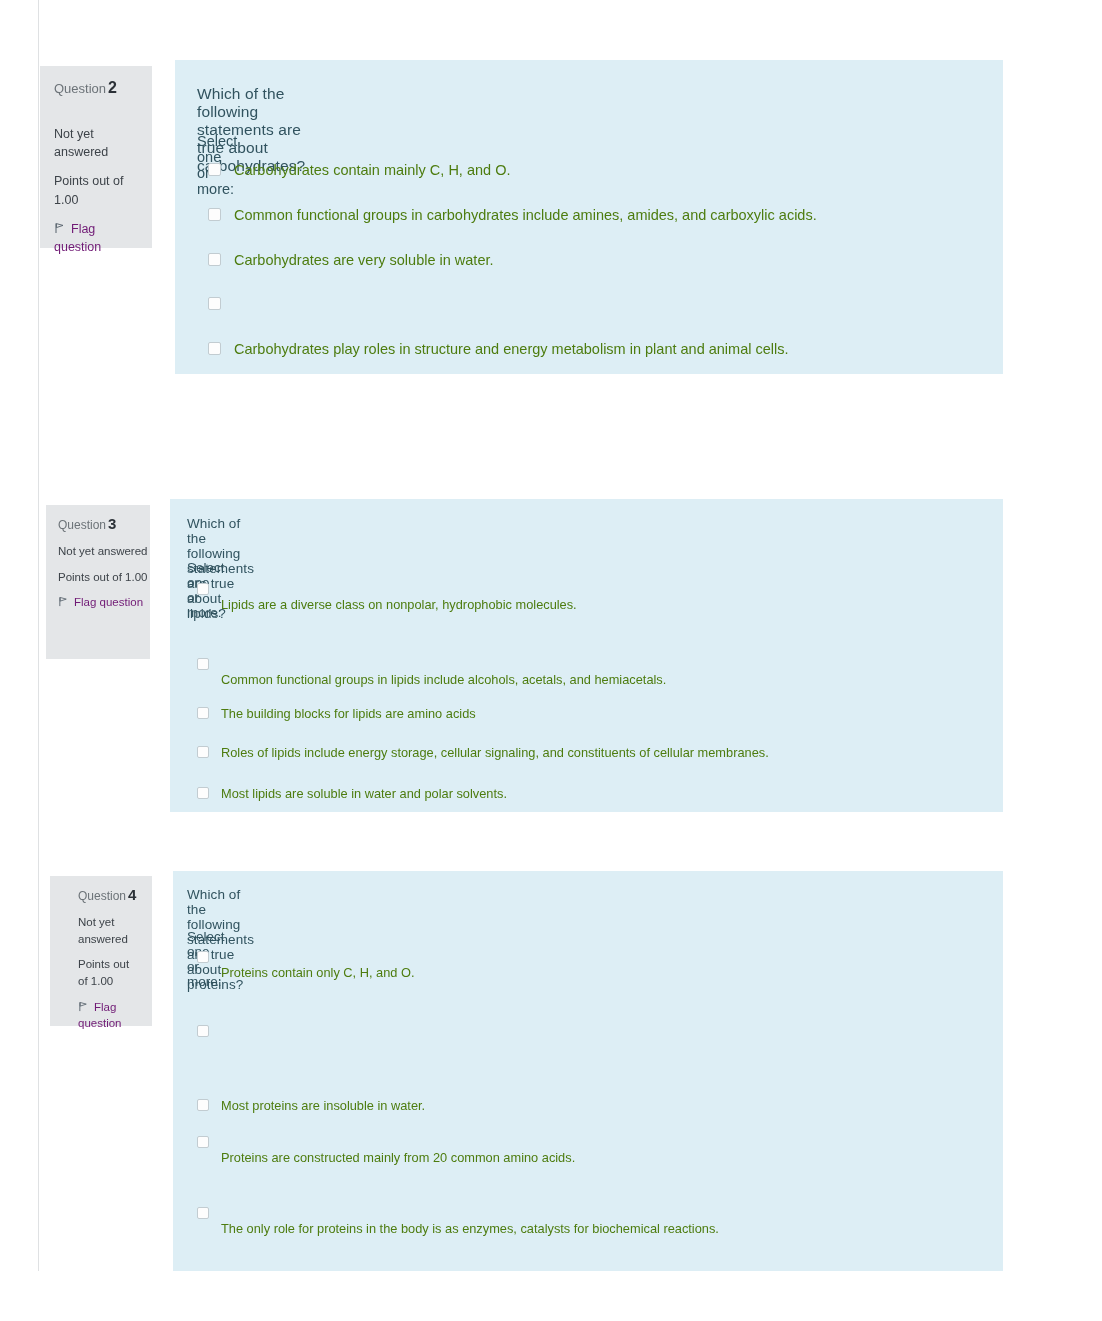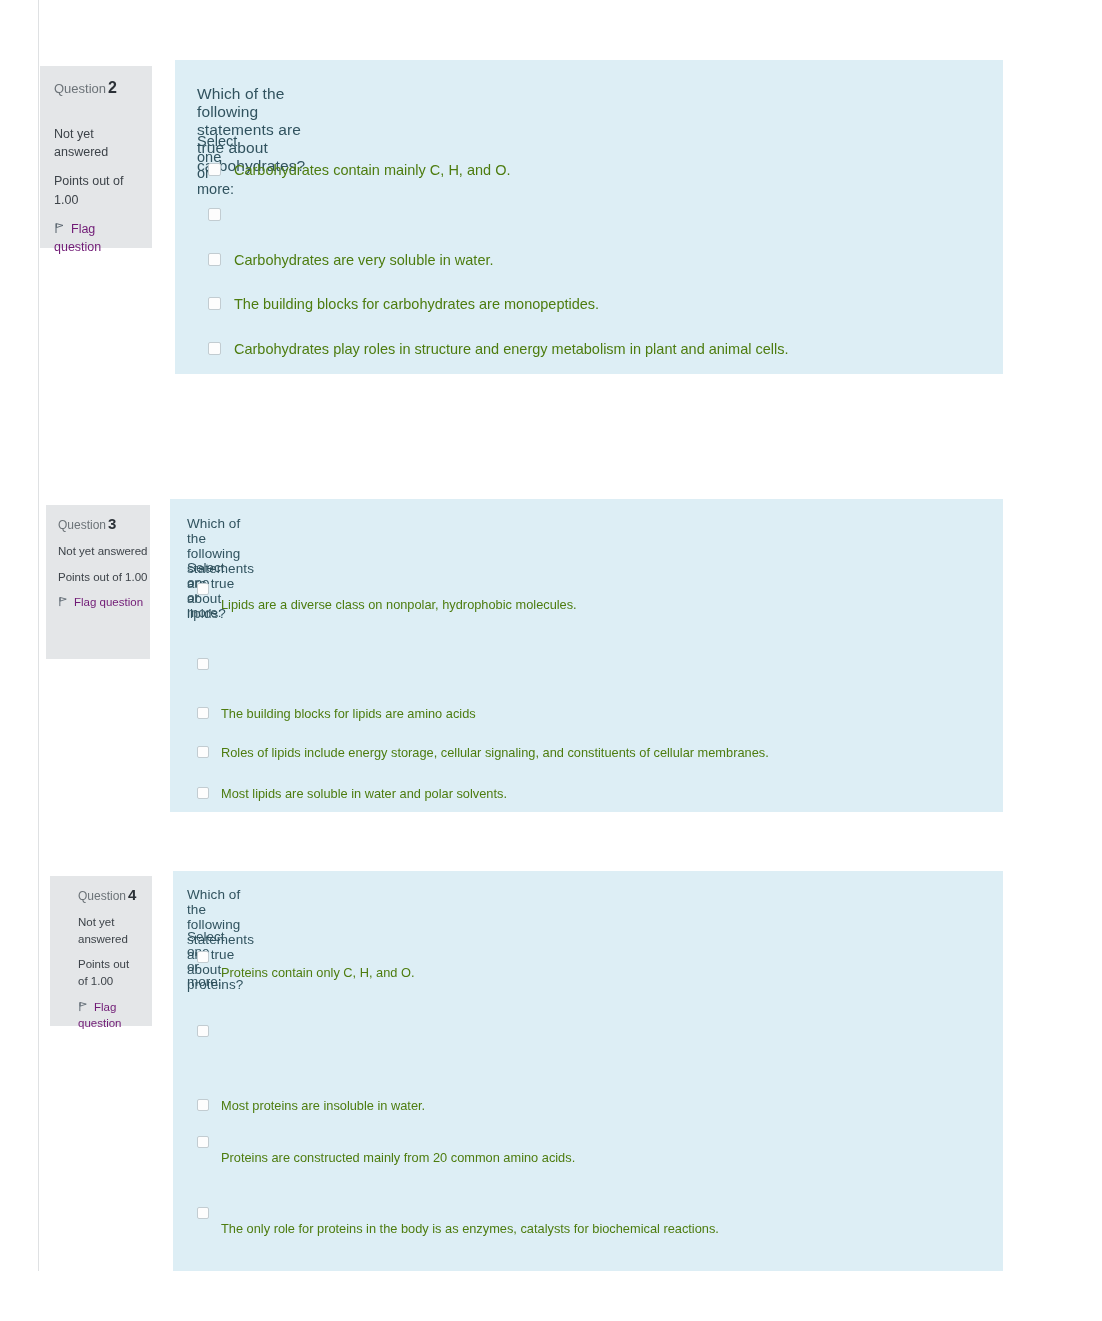--- a/index.html
+++ b/index.html
@@ -148,28 +148,28 @@
 
   <div class="qstem" style="left:197px; top:85px;">Which of the following statements are true about carbohydrates?</div>
   <div class="qprompt" style="left:197px; top:133px;">Select one or more:</div>
 
   <div class="opt" style="left:208px; top:162px; width:780px; height:18px;">
     <span class="cbx" style="top:1px;"></span>
     <span class="otext" style="left:26px; top:0px;">Carbohydrates contain mainly C, H, and O.</span>
   </div>
   <div class="opt" style="left:208px; top:207px; width:780px; height:18px;">
     <span class="cbx" style="top:1px;"></span>
+    <span class="otext" style="left:26px; top:0px;">Common functional groups in carbohydrates include amines, amides, and carboxylic acids.</span>
   </div>
   <div class="opt" style="left:208px; top:252px; width:780px; height:18px;">
     <span class="cbx" style="top:1px;"></span>
     <span class="otext" style="left:26px; top:0px;">Carbohydrates are very soluble in water.</span>
   </div>
   <div class="opt" style="left:208px; top:296px; width:780px; height:18px;">
     <span class="cbx" style="top:1px;"></span>
-    <span class="otext" style="left:26px; top:0px;">The building blocks for carbohydrates are monopeptides.</span>
   </div>
   <div class="opt" style="left:208px; top:341px; width:780px; height:18px;">
     <span class="cbx" style="top:1px;"></span>
     <span class="otext" style="left:26px; top:0px;">Carbohydrates play roles in structure and energy metabolism in plant and animal cells.</span>
   </div>
 </div>
 
 <div class="qblock" id="q3">
 
   <div class="qinfo" style="left:46px; top:505px; width:104px; height:154px; padding:10px 0 12px 12px;">
@@ -192,20 +192,21 @@
 
   <div class="qstem" style="left:187px; top:516px;">Which of the following statements are true about lipids?</div>
   <div class="qprompt" style="left:187px; top:560px;">Select one or more:</div>
 
   <div class="opt" style="left:197px; top:583px; width:790px; height:30px;">
     <span class="cbx" style="top:0px;"></span>
     <span class="otext" style="left:24px; top:14px;">Lipids are a diverse class on nonpolar, hydrophobic molecules.</span>
   </div>
   <div class="opt" style="left:197px; top:658px; width:790px; height:30px;">
     <span class="cbx" style="top:0px;"></span>
+    <span class="otext" style="left:24px; top:14px;">Common functional groups in lipids include alcohols, acetals, and hemiacetals.</span>
   </div>
   <div class="opt" style="left:197px; top:707px; width:790px; height:18px;">
     <span class="cbx" style="top:0px;"></span>
     <span class="otext" style="left:24px; top:-1px;">The building blocks for lipids are amino acids</span>
   </div>
   <div class="opt" style="left:197px; top:746px; width:790px; height:18px;">
     <span class="cbx" style="top:0px;"></span>
     <span class="otext" style="left:24px; top:-1px;">Roles of lipids include energy storage, cellular signaling, and constituents of cellular membranes.</span>
   </div>
   <div class="opt" style="left:197px; top:787px; width:790px; height:18px;">

